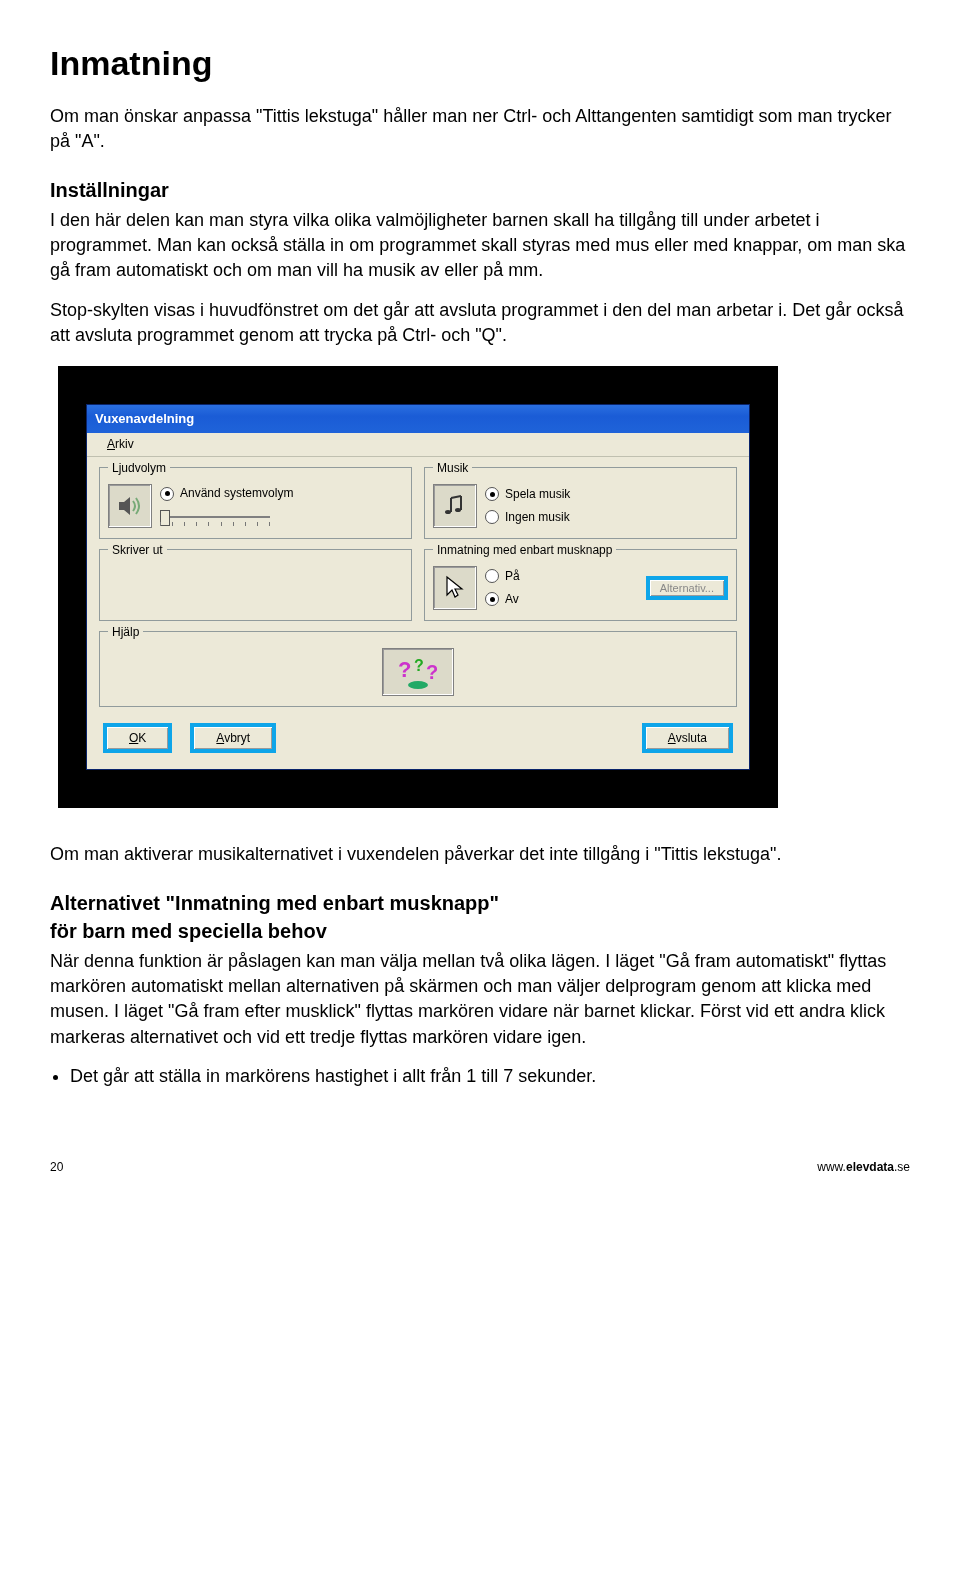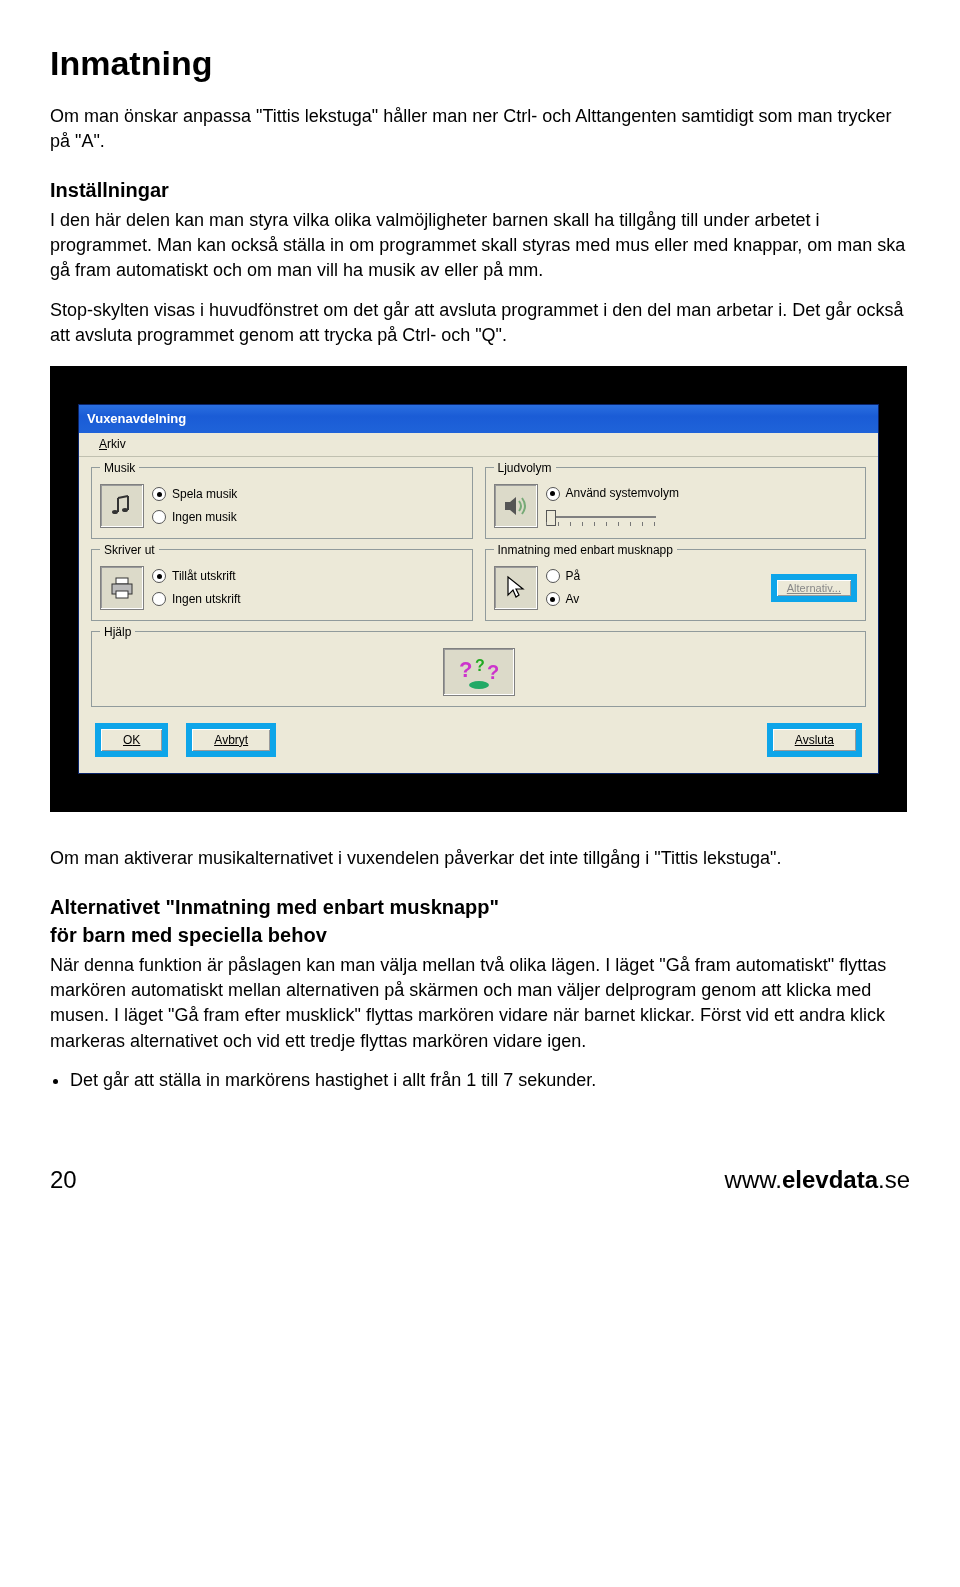--- a/index.html
+++ b/index.html
@@ -19,22 +19,22 @@
   }
   h2.sub {
     font-size: 20px;
     font-weight: bold;
     margin: 22px 0 4px 0;
   }
   p { margin: 0 0 14px 0; }
   .screenshot-outer {
     background: #000;
     padding: 38px 28px;
-    width: 857px;
-    margin: 18px 0 34px 0;
+    width: 720px;
+    margin: 18px 0 34px 8px;
     box-sizing: border-box;
   }
   .win {
     background: #ece9d8;
     border: 1px solid #0a246a;
     font-family: Tahoma, Arial, sans-serif;
     font-size: 12px;
   }
   .titlebar {
     background: linear-gradient(to bottom, #2a6fe0 0%, #1a5cd6 40%, #1f63d9 100%);
@@ -87,39 +87,38 @@
   }
   .slider-track {
     position:absolute; left:0; right:0; top:8px; height:2px; background:#808080;
   }
   .slider-thumb {
     position:absolute; left:0; top:2px; width:8px; height:14px; background:#ece9d8; border:1px solid #555;
   }
   .slider-ticks { position:absolute; left:0; right:0; top:14px; display:flex; justify-content:space-between;}
   .slider-ticks i{ width:1px; height:4px; background:#777; display:block;}
   .btn {
-    border: 6px solid #0ea5e9;
+    border: 4px solid #0ea5e9;
     background: #ece9d8;
     padding: 4px 22px;
     font-family: Tahoma, Arial, sans-serif;
     font-size: 12px;
     box-shadow: inset 1px 1px 0 #fff, inset -1px -1px 0 #9a9a9a;
-    text-decoration: underline;
   }
   .btn.small { padding: 2px 10px; font-size:11px; }
   .btn.disabled { color:#888; }
   .btnrow {
     display:flex; gap:18px; padding: 6px 4px 2px 4px;
   }
   .btnrow .spacer { flex:1; }
   .footer {
     margin-top: 70px;
     display: flex;
     justify-content: space-between;
-    font-size: 24px;
+    font-size: 12px;
   }
   .footer .site b { font-weight: bold; }
   ul.bul { margin: 6px 0 12px 0; padding-left: 20px;}
   ul.bul li { margin: 0; }
 </style>
 </head>
 <body>
 
 <h1>Inmatning</h1>
 
@@ -134,20 +133,54 @@
     <div class="titlebar">
       <span>Vuxenavdelning</span>
     </div>
     <div class="menubar">
       <span><span class="mnemonic">A</span>rkiv</span>
     </div>
     <div class="client">
 
       <div class="row">
         <div class="groupbox">
+          <div class="legend">Ljudvolym</div>
+          <div class="gcontent">
+            <div class="iconbox">
+              <svg width="26" height="22" viewBox="0 0 26 22">
+                <polygon points="2,7 7,7 13,2 13,20 7,15 2,15" fill="#555"></polygon>
+                <path d="M16 6 Q20 11 16 16" stroke="#7a7" stroke-width="2" fill="none"></path>
+                <path d="M19 3 Q25 11 19 19" stroke="#7a7" stroke-width="2" fill="none"></path>
+              </svg>
+            </div>
+            <div style="display:flex;flex-direction:column;gap:6px;">
+              <div class="radio-row">
+                <span class="radio-dot sel"></span>
+                <span>Använd systemvolym</span>
+              </div>
+              <div class="slider">
+                <div class="slider-track"></div>
+                <div class="slider-thumb"></div>
+                <div class="slider-ticks">
+                    <i></i>
+                    <i></i>
+                    <i></i>
+                    <i></i>
+                    <i></i>
+                    <i></i>
+                    <i></i>
+                    <i></i>
+                    <i></i>
+                    <i></i>
+                  </div>
+              </div>
+            </div>
+          </div>
+        </div>
+        <div class="groupbox">
           <div class="legend">Musik</div>
           <div class="gcontent">
             <div class="iconbox">
               <svg width="28" height="24" viewBox="0 0 28 24">
                 <path d="M10 4 L10 18" stroke="#333" stroke-width="2"></path>
                 <ellipse cx="7" cy="18" rx="3" ry="2" fill="#333"></ellipse>
                 <path d="M20 2 L20 16" stroke="#333" stroke-width="2"></path>
                 <ellipse cx="17" cy="16" rx="3" ry="2" fill="#333"></ellipse>
                 <path d="M10 4 L20 2" stroke="#333" stroke-width="2"></path>
               </svg>
@@ -157,78 +190,25 @@
                 <span class="radio-dot sel"></span>
                 <span>Spela musik</span>
               </div>
               <div class="radio-row">
                 <span class="radio-dot"></span>
                 <span>Ingen musik</span>
               </div>
             </div>
           </div>
         </div>
-        <div class="groupbox">
-          <div class="legend">Ljudvolym</div>
-          <div class="gcontent">
-            <div class="iconbox">
-              <svg width="26" height="22" viewBox="0 0 26 22">
-                <polygon points="2,7 7,7 13,2 13,20 7,15 2,15" fill="#555"></polygon>
-                <path d="M16 6 Q20 11 16 16" stroke="#7a7" stroke-width="2" fill="none"></path>
-                <path d="M19 3 Q25 11 19 19" stroke="#7a7" stroke-width="2" fill="none"></path>
-              </svg>
-            </div>
-            <div style="display:flex;flex-direction:column;gap:6px;">
-              <div class="radio-row">
-                <span class="radio-dot sel"></span>
-                <span>Använd systemvolym</span>
-              </div>
-              <div class="slider">
-                <div class="slider-track"></div>
-                <div class="slider-thumb"></div>
-                <div class="slider-ticks">
-                    <i></i>
-                    <i></i>
-                    <i></i>
-                    <i></i>
-                    <i></i>
-                    <i></i>
-                    <i></i>
-                    <i></i>
-                    <i></i>
-                    <i></i>
-                  </div>
-              </div>
-            </div>
-          </div>
-        </div>
       </div>
 
       <div class="row">
         <div class="groupbox">
           <div class="legend">Skriver ut</div>
-          <div class="gcontent">
-            <div class="iconbox">
-              <svg width="28" height="24" viewBox="0 0 28 24">
-                <rect x="8" y="2" width="12" height="6" fill="#fff" stroke="#333"></rect>
-                <rect x="4" y="8" width="20" height="10" fill="#bbb" stroke="#333"></rect>
-                <rect x="8" y="15" width="12" height="7" fill="#fff" stroke="#333"></rect>
-              </svg>
-            </div>
-            <div class="radios">
-              <div class="radio-row">
-                <span class="radio-dot sel"></span>
-                <span>Tillåt utskrift</span>
-              </div>
-              <div class="radio-row">
-                <span class="radio-dot"></span>
-                <span>Ingen utskrift</span>
-              </div>
-            </div>
-          </div>
         </div>
         <div class="groupbox">
           <div class="legend">Inmatning med enbart musknapp</div>
           <div class="gcontent">
             <div class="iconbox">
               <svg width="22" height="26" viewBox="0 0 22 26">
                 <polygon points="3,2 3,20 8,15 11,22 14,20 11,14 18,14" fill="#fff" stroke="#000" stroke-width="1.2"></polygon>
               </svg>
             </div>
             <div class="radios">

